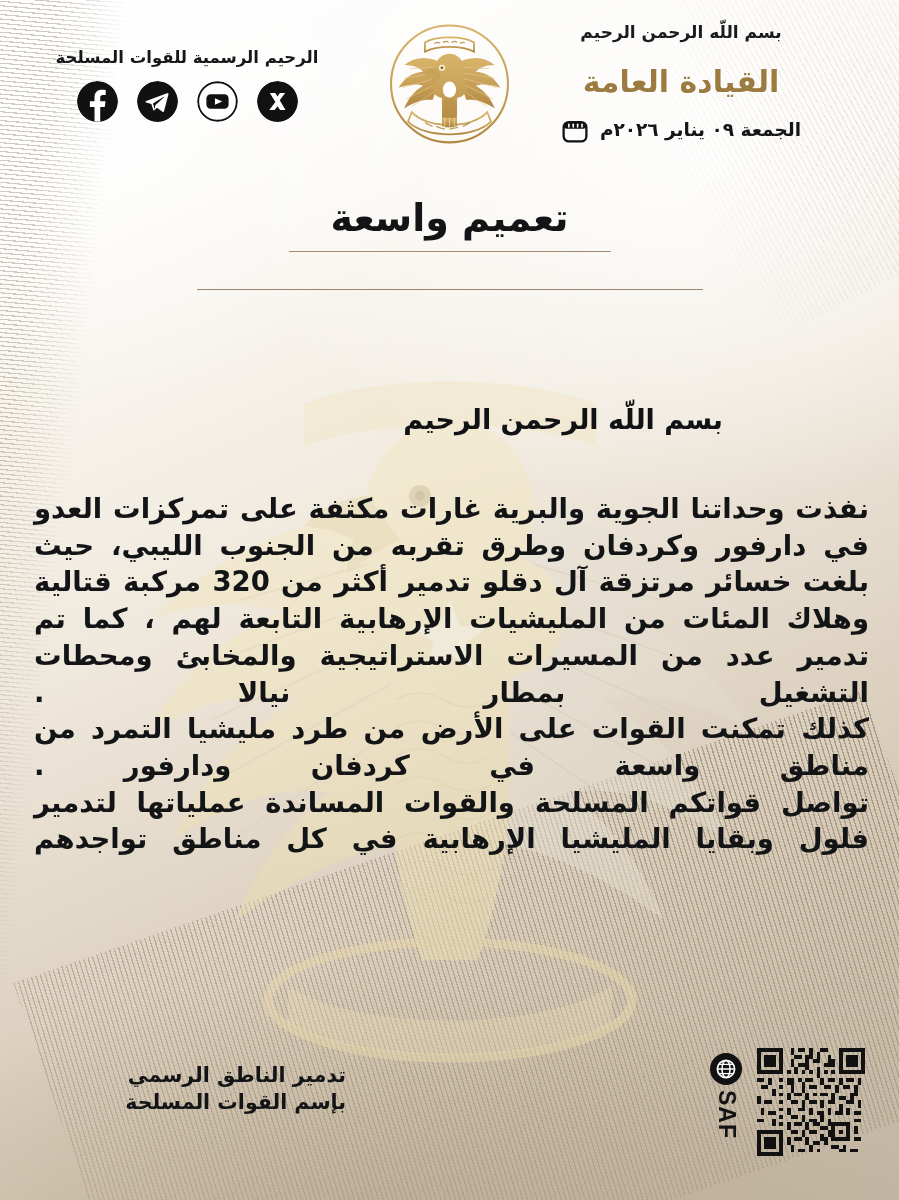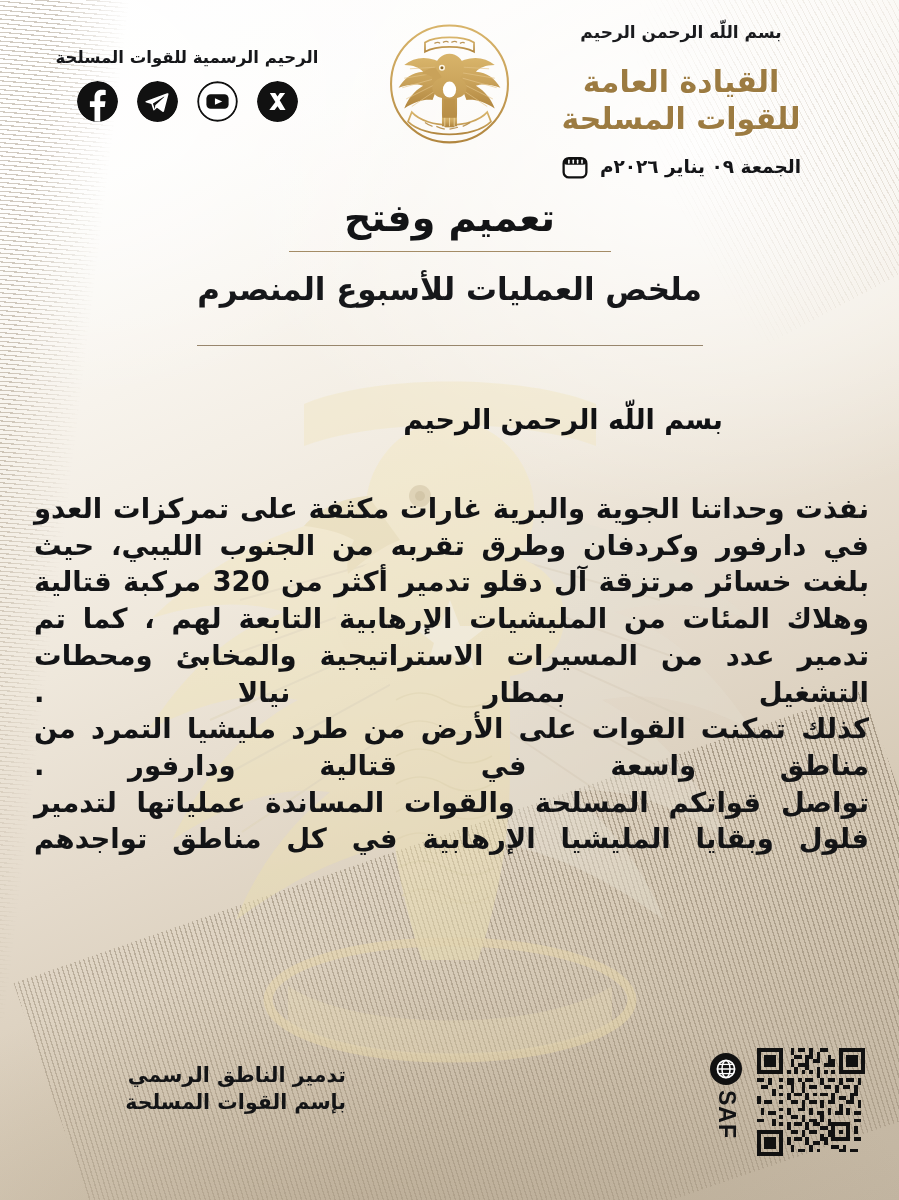--- a/index.html
+++ b/index.html
@@ -328,50 +328,48 @@
           <path d="M65 108 L65 117"></path>
             <path d="M70 108 L70 117"></path>
             <path d="M75 108 L75 117"></path>
         </g>
       </svg>
     </div>
 
     <div class="right-block">
       <div class="basmala-sm">بسم اللّه الرحمن الرحيم</div>
       <div class="cmd-line cmd-1">القيادة العامة</div>
-      <div class="cmd-line">للقوات المسلحة</div>
 
       <div class="date-row">
         <svg class="cal-icon" viewBox="0 0 32 32">
           <rect x="3" y="7" width="26" height="22" rx="6" fill="none" stroke="#111111" stroke-width="2.6"></rect>
           <rect x="3" y="7" width="26" height="7.5" rx="4" fill="#111111"></rect>
           <g stroke="#ffffff" stroke-width="1.8" stroke-linecap="round">
             <path d="M9 9.5 v3"></path>
               <path d="M14 9.5 v3"></path>
               <path d="M19 9.5 v3"></path>
               <path d="M24 9.5 v3"></path>
           </g>
         </svg>
         <div class="date-text">الجمعة ٠٩ يناير ٢٠٢٦م</div>
       </div>
     </div>
   </div>
 
   <div class="title-wrap">
-    <div class="title-main">تعميم وفتح</div>
+    <div class="title-main">تعميم واسعة</div>
     <div class="rule rule-1"></div>
-    <div class="title-sub">ملخص العمليات للأسبوع المنصرم</div>
     <div class="rule rule-2"></div>
   </div>
 
   <div class="basmala-main">بسم اللّه الرحمن الرحيم</div>
 
   <div class="body-text">
     <p class="p-justify">نفذت وحداتنا الجوية والبرية غارات مكثفة على تمركزات العدو في دارفور وكردفان وطرق تقربه من الجنوب الليبي، حيث بلغت خسائر مرتزقة آل دقلو تدمير أكثر من 320 مركبة قتالية وهلاك المئات من المليشيات الإرهابية التابعة لهم ، كما تم تدمير عدد من المسيرات الاستراتيجية والمخابئ ومحطات التشغيل بمطار نيالا .</p>
-    <p class="p-justify">كذلك تمكنت القوات على الأرض من طرد مليشيا التمرد من مناطق واسعة في قتالية ودارفور .</p>
+    <p class="p-justify">كذلك تمكنت القوات على الأرض من طرد مليشيا التمرد من مناطق واسعة في كردفان ودارفور .</p>
     <p class="p-justify">تواصل قواتكم المسلحة والقوات المساندة عملياتها لتدمير فلول وبقايا المليشيا الإرهابية في كل مناطق تواجدهم</p>
   </div>
 
   <div class="footer-sign">
     <div>تدمير الناطق الرسمي</div>
     <div>بإسم القوات المسلحة</div>
   </div>
 
   <div class="footer-right">
 

